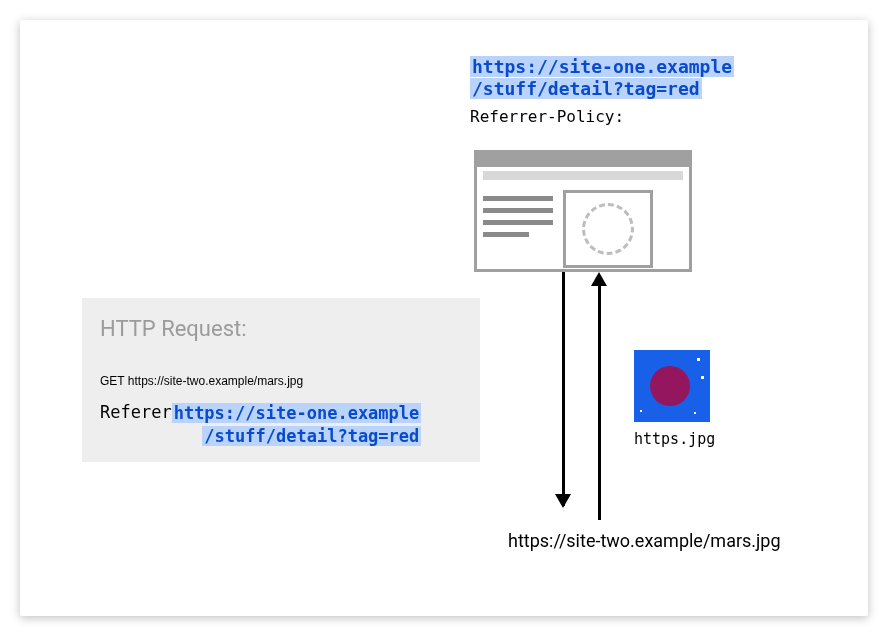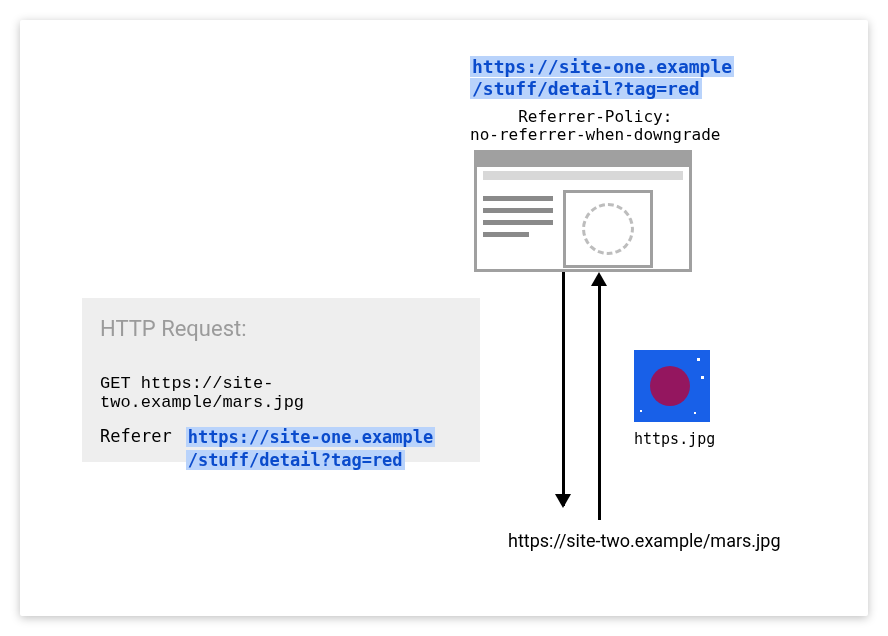--- a/index.html
+++ b/index.html
@@ -104,30 +104,31 @@
     padding: 18px 18px 12px 18px;
   }
   .http-title {
     color: #9b9b9b;
     font-size: 22px;
     font-weight: 400;
     margin-bottom: 24px;
     font-family: -apple-system, BlinkMacSystemFont, "Segoe UI", Roboto, sans-serif;
   }
   .http-get {
-    font-family: Liberation Mono, monospace;
-    font-size: 17px;
+    font-family: Liberation Sans, sans-serif;
+    font-size: 12px;
     color: #000;
     margin-bottom: 14px;
     margin-top: 33px;
   }
   .http-referer-row {
     display: flex;
     align-items: flex-start;
-    gap: 14px;
+    gap: 0;
+    text-align: right;
   }
   .http-referer-label {
     font-family: ui-monospace, SFMono-Regular, Menlo, Consolas, monospace;
     font-size: 17px;
     color: #000;
   }
   .http-referer-value {
     font-family: ui-monospace, SFMono-Regular, Menlo, Consolas, monospace;
     font-size: 17px;
     font-weight: 700;
@@ -225,21 +226,20 @@
 
 <div class="card">
 
   <div class="url-top">
     <span class="hl">https://site-one.example</span><br>
     <span class="hl">/stuff/detail?tag=red</span>
   </div>
 
   <div class="referer-policy">
     <span>Referrer-Policy:</span><br>
-    <span>no-referrer-when-downgrade</span>
   </div>
 
   <div class="browser-window">
     <div class="browser-titlebar"></div>
     <div class="browser-urlbar"></div>
     <div class="browser-body">
       <div class="browser-text">
         <div class="line"></div>
         <div class="line"></div>
         <div class="line"></div>

